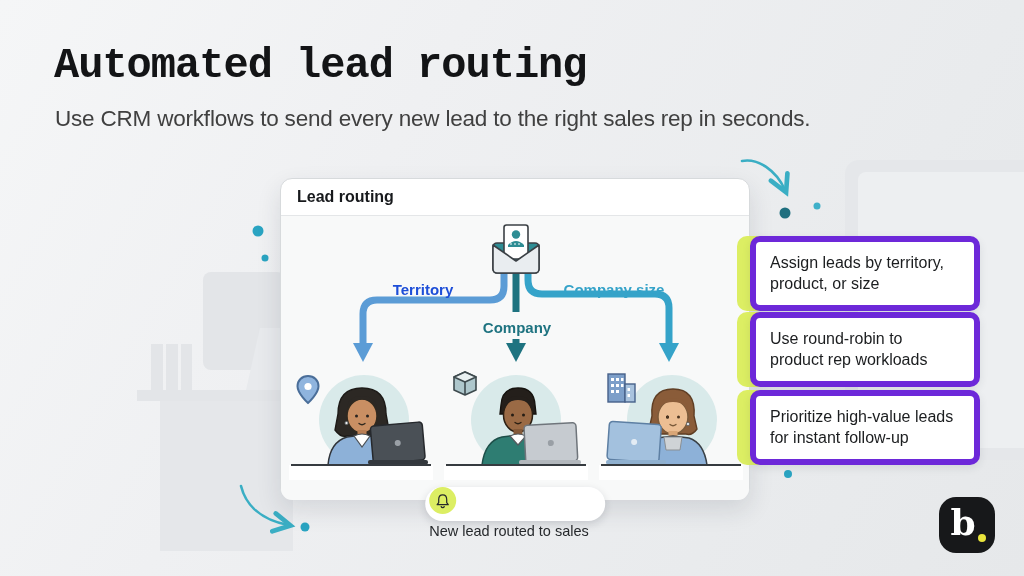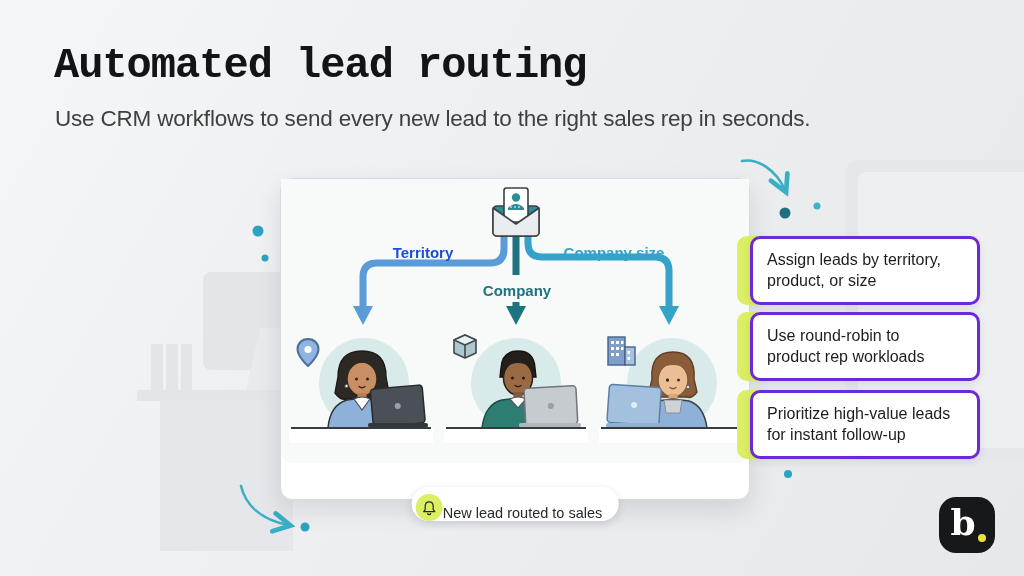--- a/index.html
+++ b/index.html
@@ -37,38 +37,39 @@
     font-size:15px;font-weight:600;white-space:nowrap;
   }
   .label-territory{left:142px;top:65px;color:#1d4ed8;}
   .label-company{left:333px;top:65px;color:#35a3c9;text-decoration:underline;}
   .label-product{left:236px;top:103px;color:#1e7380;}
   .rep{width:150px;height:114px;top:150px;z-index:2;}
   .rep1{left:5px;} .rep2{left:160px;} .rep3{left:315px;}
   
   .status-pill{
     left:515px;top:487px;transform:translateX(-50%);z-index:4;
-    display:inline-flex;align-items:flex-end;height:34px;
+    display:inline-flex;align-items:flex-start;gap:9px;height:34px;
     background:#ffffff;border-radius:18px;padding:0 16px 0 4px;
     box-shadow:0 3px 9px rgba(20,30,40,.15);
+    flex-direction:column;
   }
   .bell-circle{
     width:27px;height:27px;border-radius:50%;background:#dcee63;
     display:flex;align-items:center;justify-content:center;flex:0 0 auto;
   }
   .pill-label{font-size:14.5px;color:#26292c;white-space:nowrap;}
   
   .callout{left:737px;width:245px;z-index:2;}
   .callout-accent{
     position:absolute;left:0;top:0;bottom:0;width:30px;
     background:#dcee63;border-radius:10px;
   }
   .callout-card{
     position:relative;margin-left:13px;background:#ffffff;border-radius:10px;
-    border:3px solid #6d28d9;box-shadow:0 3px 8px rgba(40,50,60,.10);
+    border:6px solid #6d28d9;box-shadow:0 3px 8px rgba(40,50,60,.10);
     padding:10px 14px;box-sizing:border-box;width:230px;min-height:64px;
     display:flex;align-items:center;
   }
   .callout-text{font-size:16px;line-height:1.33;font-weight:500;color:#1b1d1f;white-space:pre-line;}
   .co1{top:236px;} .co2{top:312px;} .co3{top:390px;}
   
   .brand-logo{
     left:939px;top:497px;width:56px;height:56px;background:#17181a;border-radius:17px;
     z-index:3;display:flex;align-items:center;justify-content:center;
   }
@@ -117,20 +118,23 @@
   </g>
 
   <path d="M742,161 C758,158 776,170 785,190" fill="none" stroke="#3aaec4" stroke-width="2.6" stroke-linecap="round" marker-end="url(#vhead)"></path>
   <path d="M241,486 C246,506 262,520 288,525" fill="none" stroke="#3aaec4" stroke-width="2.6" stroke-linecap="round" marker-end="url(#vhead)"></path>
 </svg>
 
 <div class="abs page-title">Automated lead routing</div>
 <div class="abs page-subtitle">Use CRM workflows to send every new lead to the right sales rep in seconds.</div>
 
 <div class="abs diagram-card">
+  <div class="card-header">
+    <span class="card-header-title">Lead routing</span>
+  </div>
   <div class="card-body">
 
     <svg class="branch-arrows" width="470" height="284" viewBox="0 0 470 284">
       <path d="M223,56 L223,70 Q223,84 209,84 L96,84 Q82,84 82,98 L82,129" fill="none" stroke="#5b9cd6" stroke-width="7" stroke-linejoin="round"></path>
       <polygon points="72,127 92,127 82,146" fill="#5b9cd6"></polygon>
       <path d="M235,56 L235,96" fill="none" stroke="#1e7380" stroke-width="7"></path>
       <path d="M235,123 L235,129" fill="none" stroke="#1e7380" stroke-width="7"></path>
       <polygon points="225,127 245,127 235,146" fill="#1e7380"></polygon>
       <path d="M247,56 L247,64 Q247,78 261,78 L374,78 Q388,78 388,92 L388,129" fill="none" stroke="#35a3c9" stroke-width="7" stroke-linejoin="round"></path>
       <polygon points="378,127 398,127 388,146" fill="#35a3c9"></polygon>

